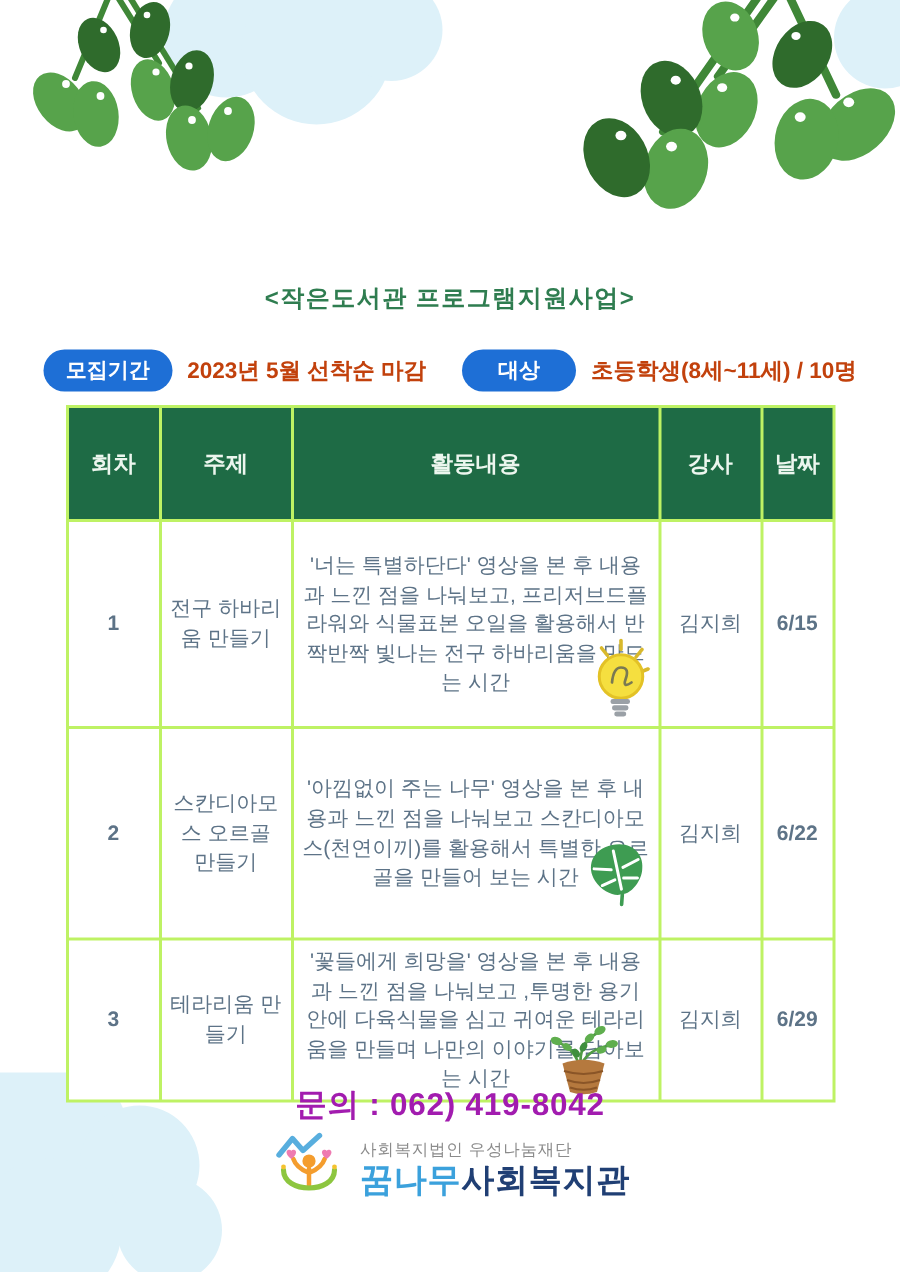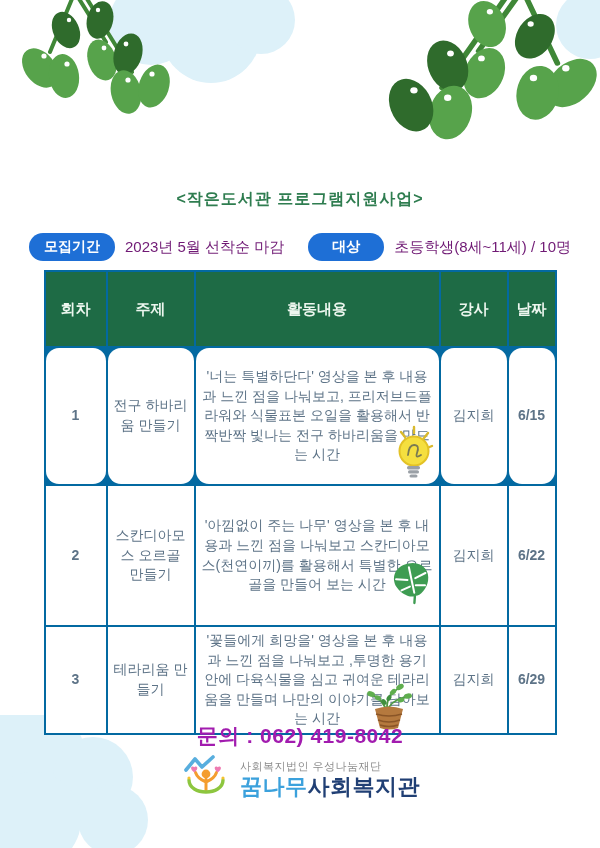--- a/index.html
+++ b/index.html
@@ -25,42 +25,42 @@
   .infobar{
     position:absolute;top:233px;left:0;width:100%;z-index:2;
     display:flex;justify-content:center;align-items:center;gap:10px;
   }
   .pill{
     background:#1e6fd6;color:#ffffff;border-radius:15px;
     font-size:14px;font-weight:bold;padding:5px 15px;white-space:nowrap;
   }
   .pill-target{padding:5px 24px;}
   .info-text{
-    color:#701a75;font-size:15px;font-weight:normal;white-space:nowrap;
+    color:#c2410c;font-size:15px;font-weight:bold;white-space:nowrap;
   }
   .info-text.period{margin-right:14px;}
   .table-wrap{position:absolute;top:270px;left:0;width:100%;z-index:2;display:flex;justify-content:center;}
   table.schedule{
-    border-collapse:separate;border-spacing:2px;background:#0369a1;
+    border-collapse:separate;border-spacing:2px;background:#bef264;
     table-layout:fixed;
   }
   table.schedule th{
     background:#1e6b45;color:#ecf6ee;font-size:15px;font-weight:bold;
     height:74px;text-align:center;vertical-align:middle;padding:0;
   }
   table.schedule td{
     background:#ffffff;color:#5d7387;font-size:14px;text-align:center;
     vertical-align:middle;padding:4px 6px;line-height:1.4;
   }
   td.session{background:#a9bd8e;color:#ffffff;font-weight:bold;font-size:15px;}
   td.topic{font-size:15px;}
   td.activity{position:relative;padding:6px 14px;}
   td.activity .cell-icon{position:absolute;}
   td.date{background:#fbdff2;color:#44586e;font-weight:bold;font-size:16px;}
-  tr.r1 td{height:128px;border-radius:13px;}
+  tr.r1 td{height:128px;}
   tr.r2 td{height:131px;}
   tr.r3 td{height:90px;}
   .icon-bulb{right:2px;bottom:4px;}
   .icon-monstera{right:4px;bottom:20px;}
   .icon-pot{right:24px;bottom:2px;}
   .contact{
     position:absolute;top:722px;left:0;width:100%;text-align:center;z-index:2;
     font-size:21px;font-weight:bold;color:#a21caf;letter-spacing:0.5px;
   }
   .logo{

